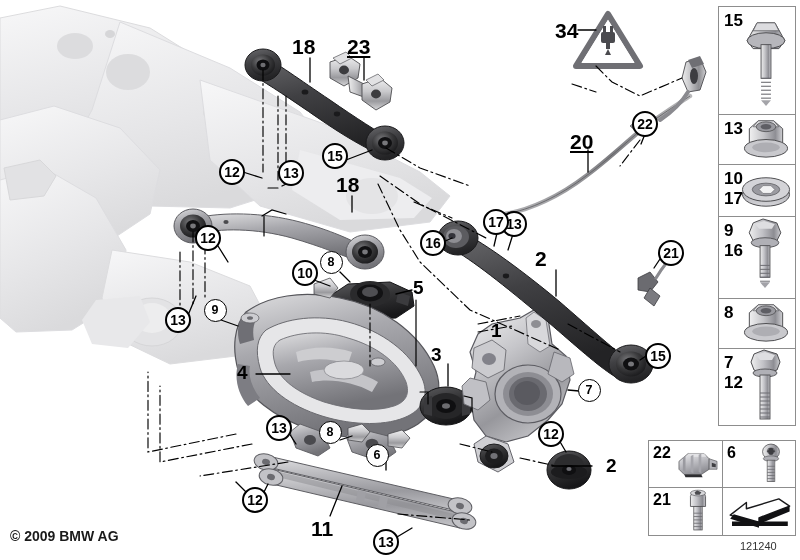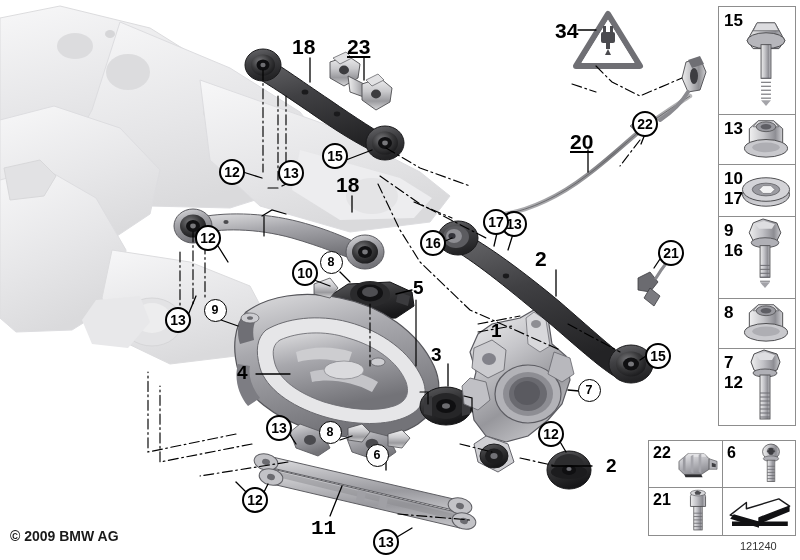--- a/index.html
+++ b/index.html
@@ -428,21 +428,21 @@
       <div class="numlabel" style="left: 606px; top: 456px;">2</div>
       <div class="numlabel" style="left: 431px; top: 345px;">3</div>
       <div class="numlabel" style="left: 237px; top: 363px;">4</div>
       <div class="numlabel" style="left: 413px; top: 278px;">5</div>
       <div class="callout sm" style="left: 365.5px; top: 443.5px;">6</div>
       <div class="callout sm" style="left: 577.5px; top: 378.5px;">7</div>
       <div class="callout sm" style="left: 319.5px; top: 250.5px;">8</div>
       <div class="callout sm" style="left: 318.5px; top: 420.5px;">8</div>
       <div class="callout sm" style="left: 203.5px; top: 298.5px;">9</div>
       <div class="callout" style="left: 292px; top: 260px;">10</div>
-      <div class="numlabel big" style="left: 311px; top: 518px; font-family: Liberation Mono, monospace;">11</div>
+      <div class="numlabel big" style="left: 311px; top: 518px;">11</div>
       <div class="callout" style="left: 219px; top: 159px;">12</div>
       <div class="callout" style="left: 195px; top: 225px;">12</div>
       <div class="callout" style="left: 242px; top: 487px;">12</div>
       <div class="callout" style="left: 538px; top: 421px;">12</div>
       <div class="callout" style="left: 278px; top: 160px;">13</div>
       <div class="callout" style="left: 165px; top: 307px;">13</div>
       <div class="callout" style="left: 266px; top: 415px;">13</div>
       <div class="callout" style="left: 373px; top: 529px;">13</div>
       <div class="callout" style="left: 501px; top: 211px;">13</div>
       <div class="numlabel big" style="left: 535px; top: 248px;">2</div>

